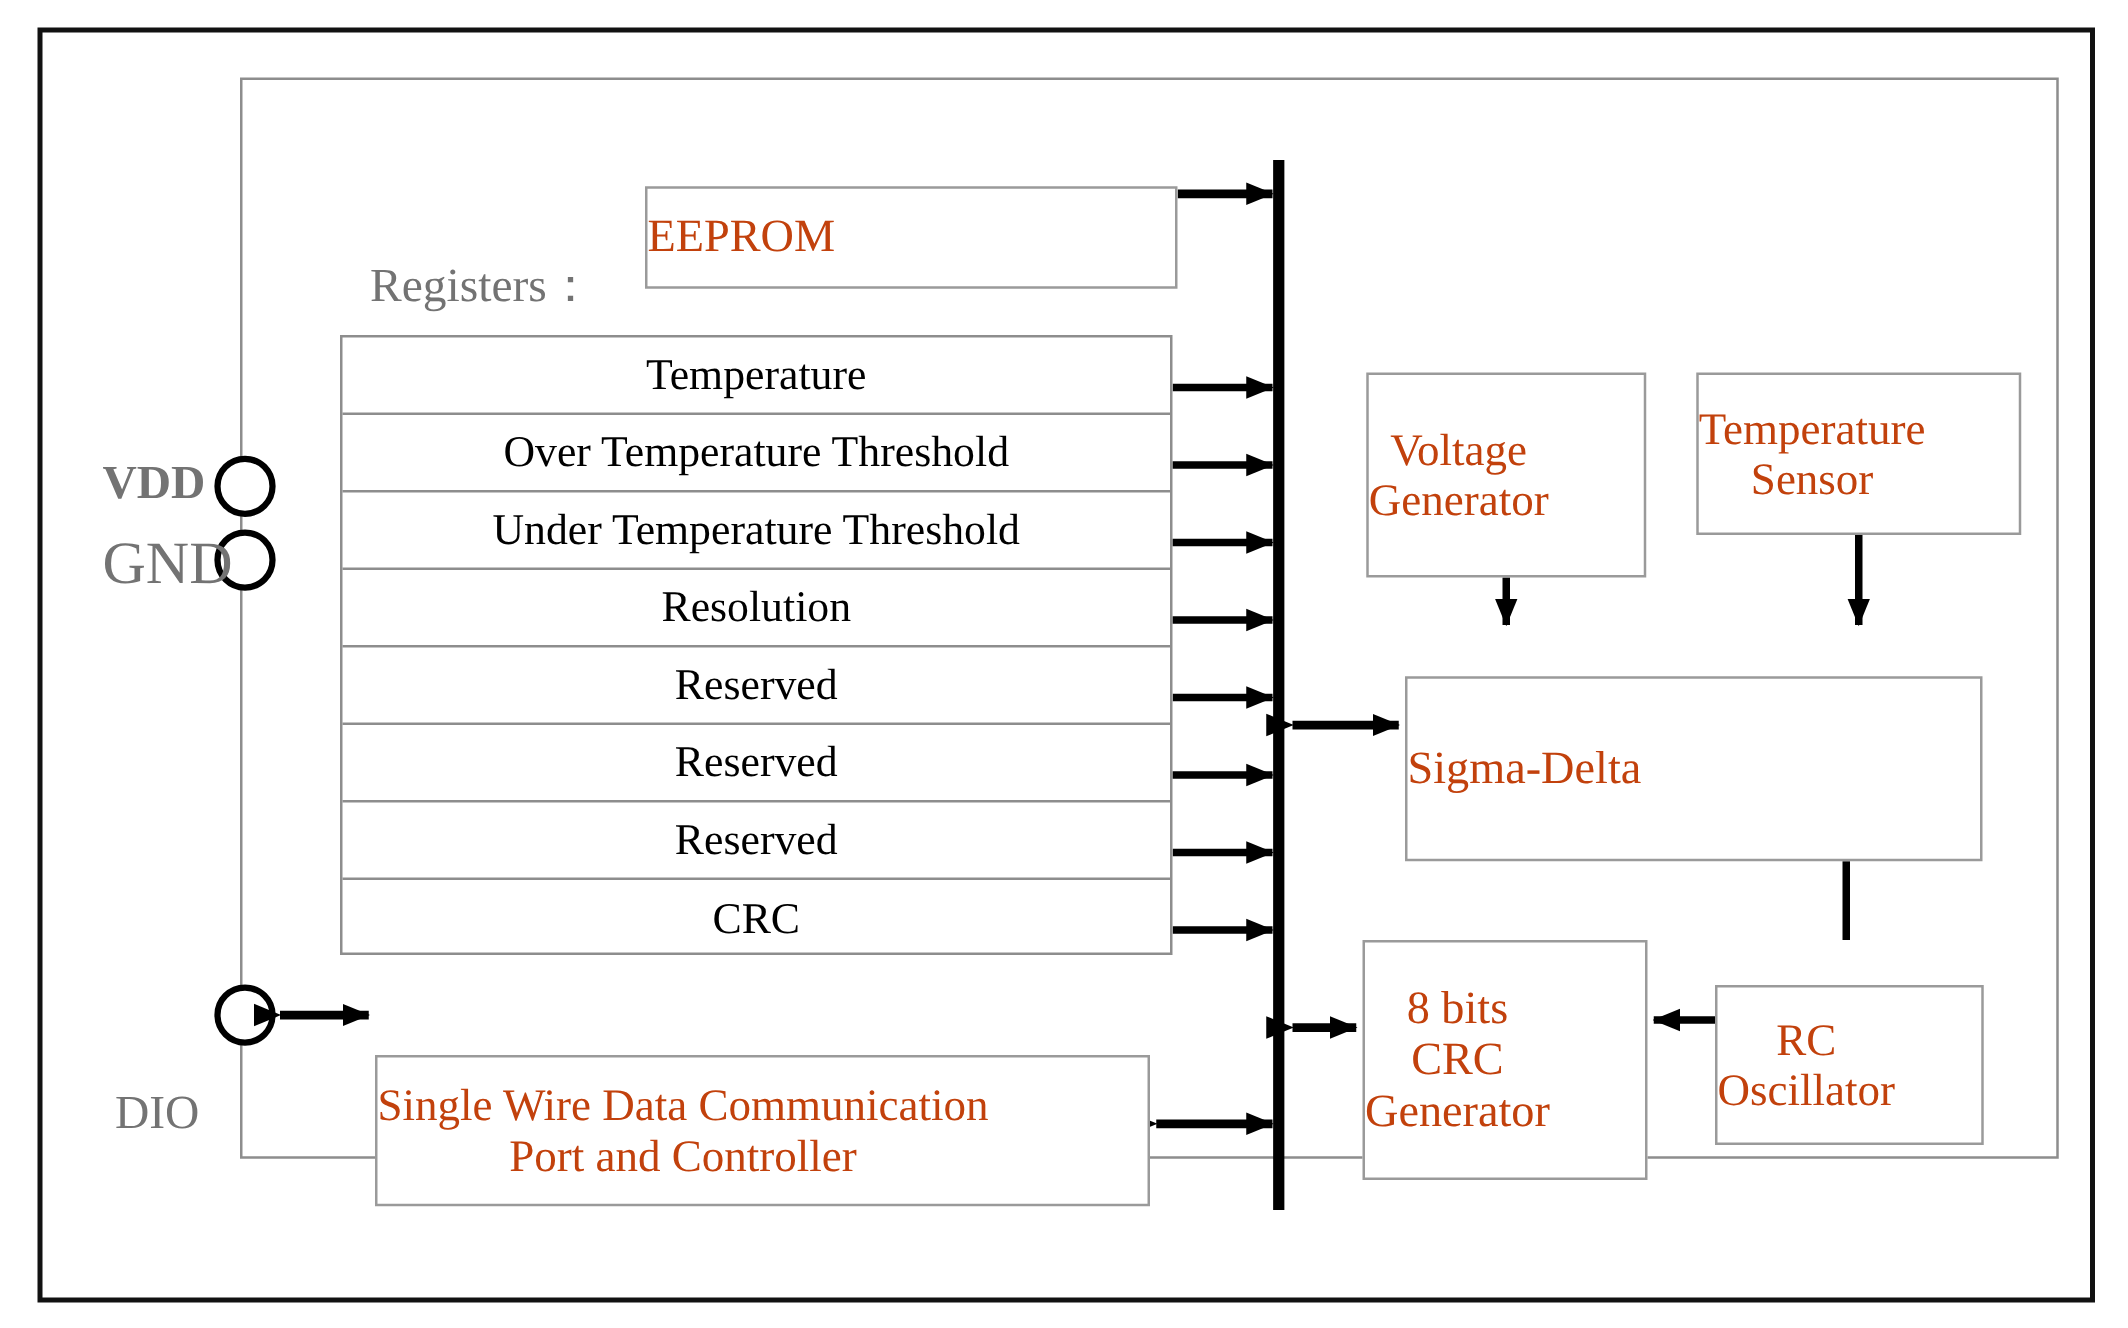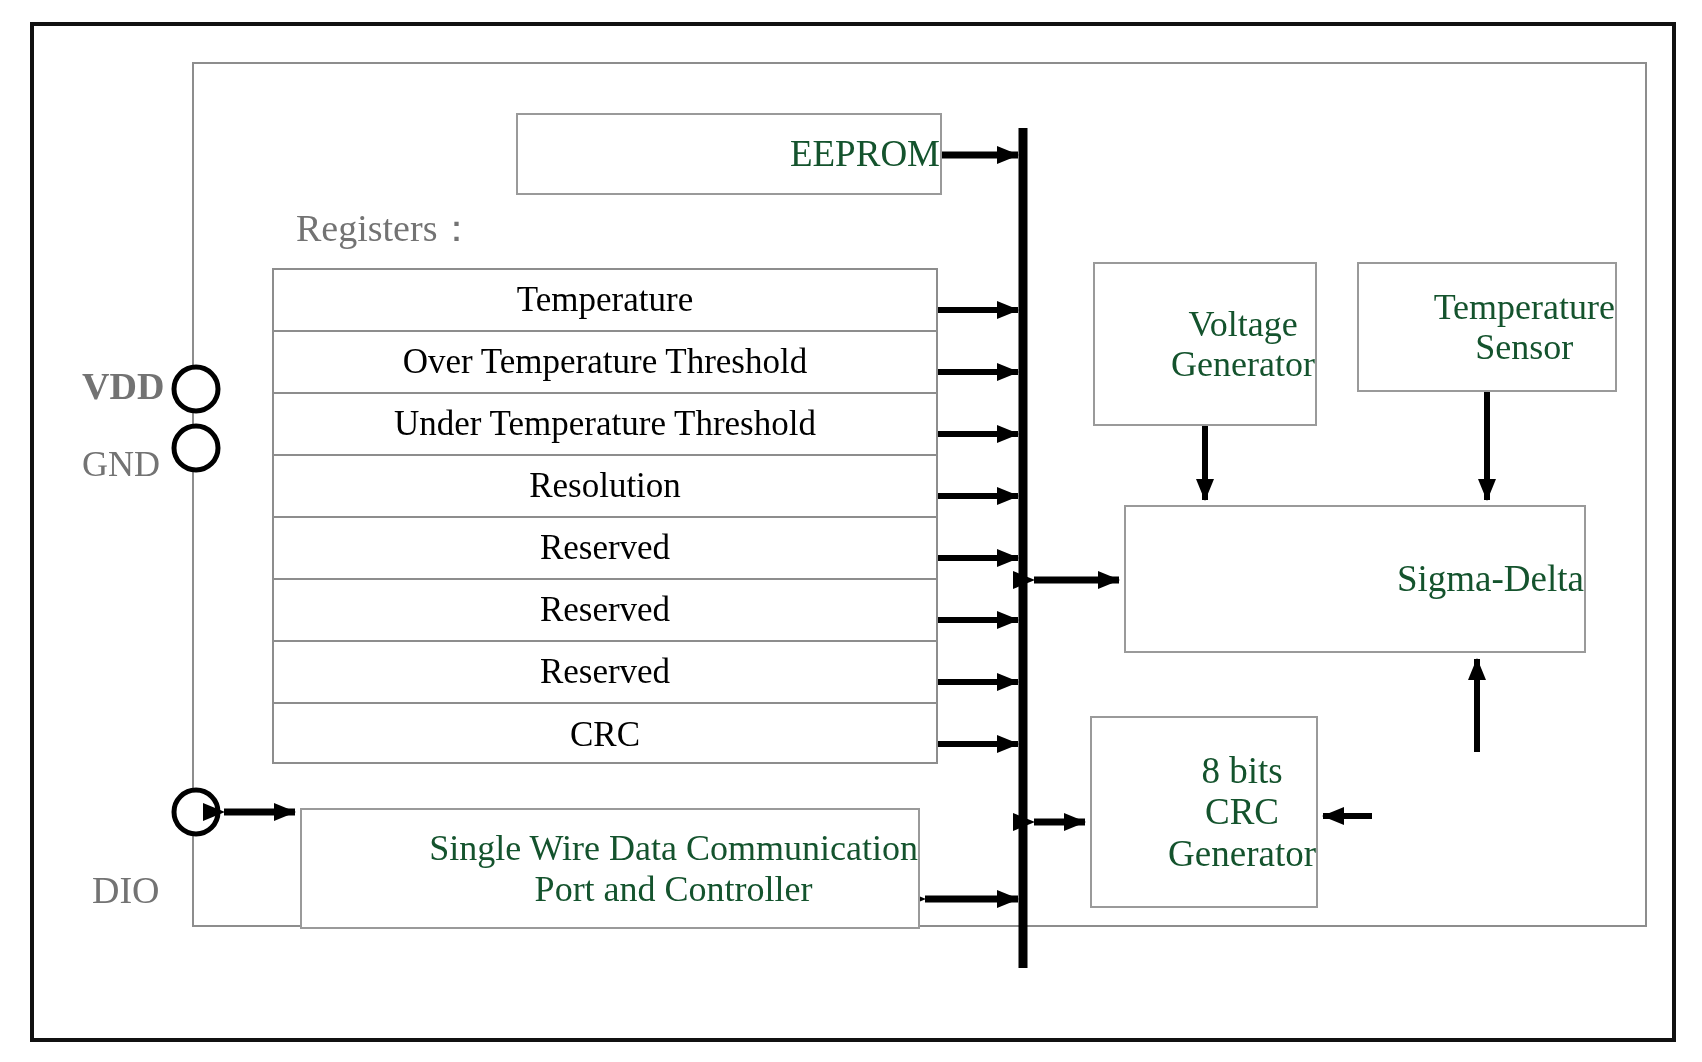--- a/index.html
+++ b/index.html
@@ -2,22 +2,22 @@
 <html><head>
 <meta charset="utf-8">
 <title>Block Diagram</title>
 <style>
   html,body{margin:0;padding:0;background:#ffffff;}
   body{font-family:"Liberation Serif","DejaVu Serif",serif;}
   #stage{position:relative;width:1702px;height:1062px;background:#ffffff;overflow:hidden;}
   #stage svg{position:absolute;left:0;top:0;}
 
   .bx{position:absolute;border:2px solid #9a9a9a;background:#ffffff;
-      display:flex;align-items:center;justify-content:flex-end;text-align:center;
-      box-sizing:border-box;line-height:1.12;color:#14532d;}
+      display:flex;align-items:center;justify-content:flex-start;text-align:center;
+      box-sizing:border-box;line-height:1.12;color:#c2410c;margin-top:36px;}
   .lbl{position:absolute;color:#737373;white-space:nowrap;}
 
   
   #outer-frame{position:absolute;left:30px;top:22px;width:1646px;height:1020px;
                border:4px solid #111;box-sizing:border-box;background:#fff;}
   #inner-frame{position:absolute;left:192px;top:62px;width:1455px;height:865px;
                border:2px solid #8d8d8d;box-sizing:border-box;background:#fff;}
 
   
   #eeprom{left:516px;top:113px;width:426px;height:82px;font-size:37px;}
@@ -37,21 +37,21 @@
 
   
   #vref{left:1093px;top:262px;width:224px;height:164px;font-size:36px;}
   #tsensor{left:1357px;top:262px;width:260px;height:130px;font-size:36px;}
   #adc{left:1124px;top:505px;width:462px;height:148px;font-size:37px;}
   #crcgen{left:1090px;top:716px;width:228px;height:192px;font-size:37px;}
   #rcosc{left:1372px;top:752px;width:215px;height:128px;font-size:36px;}
 
   
   #vdd-label{left:82px;top:364px;font-size:38px;font-weight:bold;}
-  #gnd-label{left:82px;top:423px;font-size:36px;margin-top:20px;}
+  #gnd-label{left:82px;top:423px;font-size:48px;}
   #dio-label{left:92px;top:868px;font-size:38px;}
 
   .stack{display:block;}
 </style>
 </head>
 <body>
 
 <div id="stage">
 
   <div id="outer-frame"></div>
@@ -176,18 +176,24 @@
   </div>
 
   <div class="bx" id="crcgen">
     <div>
       <span class="stack">8 bits</span>
       <span class="stack">CRC</span>
       <span class="stack">Generator</span>
     </div>
   </div>
 
+  <div class="bx" id="rcosc">
+    <div>
+      <span class="stack">RC</span>
+      <span class="stack">Oscillator</span>
+    </div>
+  </div>
 
   <div class="lbl" id="vdd-label">VDD</div>
   <div class="lbl" id="gnd-label">GND</div>
   <div class="lbl" id="dio-label">DIO</div>
 
 </div>
 
 </body></html>

